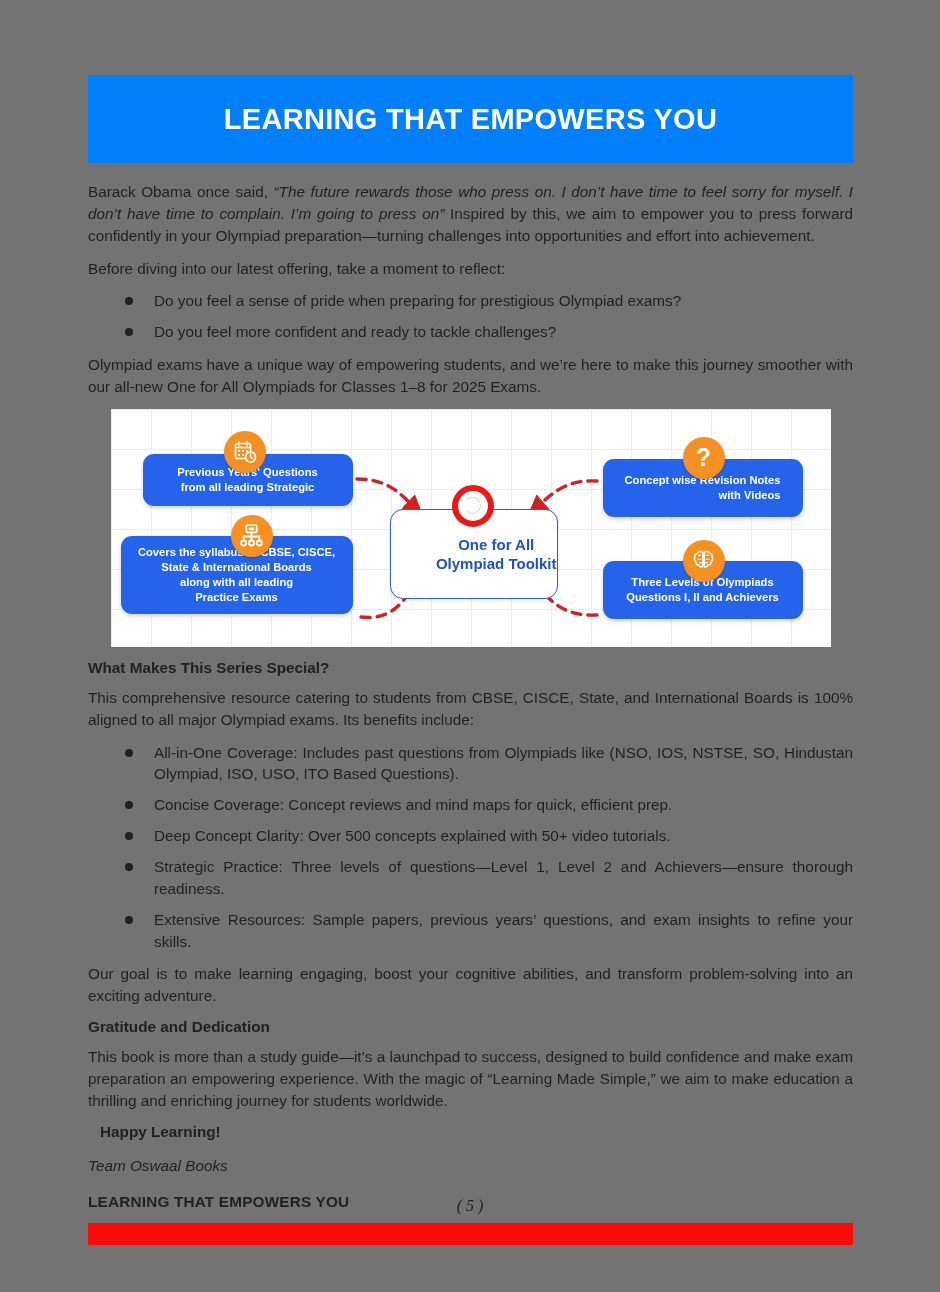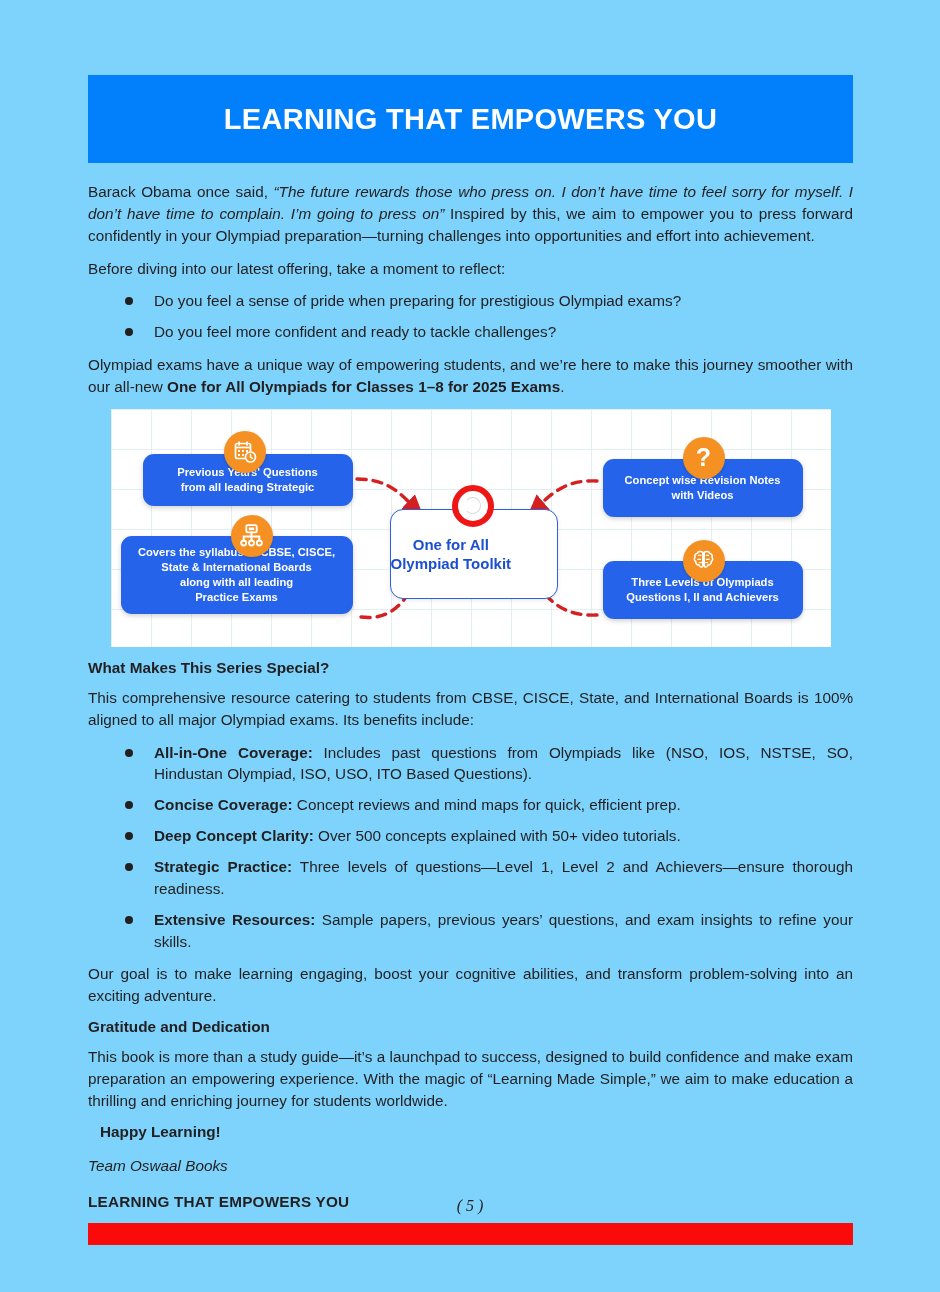--- a/index.html
+++ b/index.html
@@ -13,21 +13,21 @@
     position: relative;
     font-family: "Liberation Sans", sans-serif;
     color: #231f20;
     overflow: hidden;
   }
   .page {
     position: absolute;
     left: 0; top: 0;
     width: 940px;
     height: 1292px;
-    background: #7dd3fc;
+    background: #737373;
   }
   .content {
     position: absolute;
     left: 88px;
     top: 75px;
     width: 765px;
   }
 
   
   .banner {
@@ -48,21 +48,21 @@
 
   
   p.para {
     margin: 0 0 11px 0;
     font-size: 15.3px;
     line-height: 1.43;
     text-align: justify;
     color: #231f20;
   }
   .it { font-style: italic; }
-  .bd { font-weight: bold; }
+  .bd { font-weight: normal; }
 
   h3.section-head {
     margin: 0 0 10px 0;
     font-size: 15.3px;
     font-weight: bold;
     color: #231f20;
   }
 
   ul.bullets {
     margin: 0 0 11px 0;
@@ -155,35 +155,35 @@
     display: flex;
     align-items: center;
     justify-content: center;
     text-align: center;
     padding: 5px 8px;
     box-sizing: border-box;
     z-index: 3;
   }
   .node-n1 { left: 32px;  top: 45px;  width: 210px; height: 52px; }
   .node-n2 { left: 10px;  top: 127px; width: 232px; height: 78px; }
-  .node-n3 { left: 492px; top: 50px;  width: 200px; height: 58px; }
+  .node-n3 { left: 492px; top: 50px;  width: 200px; height: 58px; text-align: right; }
   .node-n4 { left: 492px; top: 152px; width: 200px; height: 58px; }
 
   .center-node {
     position: absolute;
     left: 279px;
     top: 100px;
     width: 166px;
     height: 88px;
     background: #ffffff;
     border: 1.6px solid #2f5fe0;
     border-radius: 13px;
     display: flex;
     align-items: center;
-    justify-content: flex-start;
+    justify-content: flex-end;
     text-align: center;
     color: #1c4fd0;
     font-size: 15px;
     font-weight: bold;
     line-height: 1.28;
     z-index: 3;
     box-shadow: 0 1px 4px rgba(0,0,0,0.10);
   }
 
   .icon-badge {

